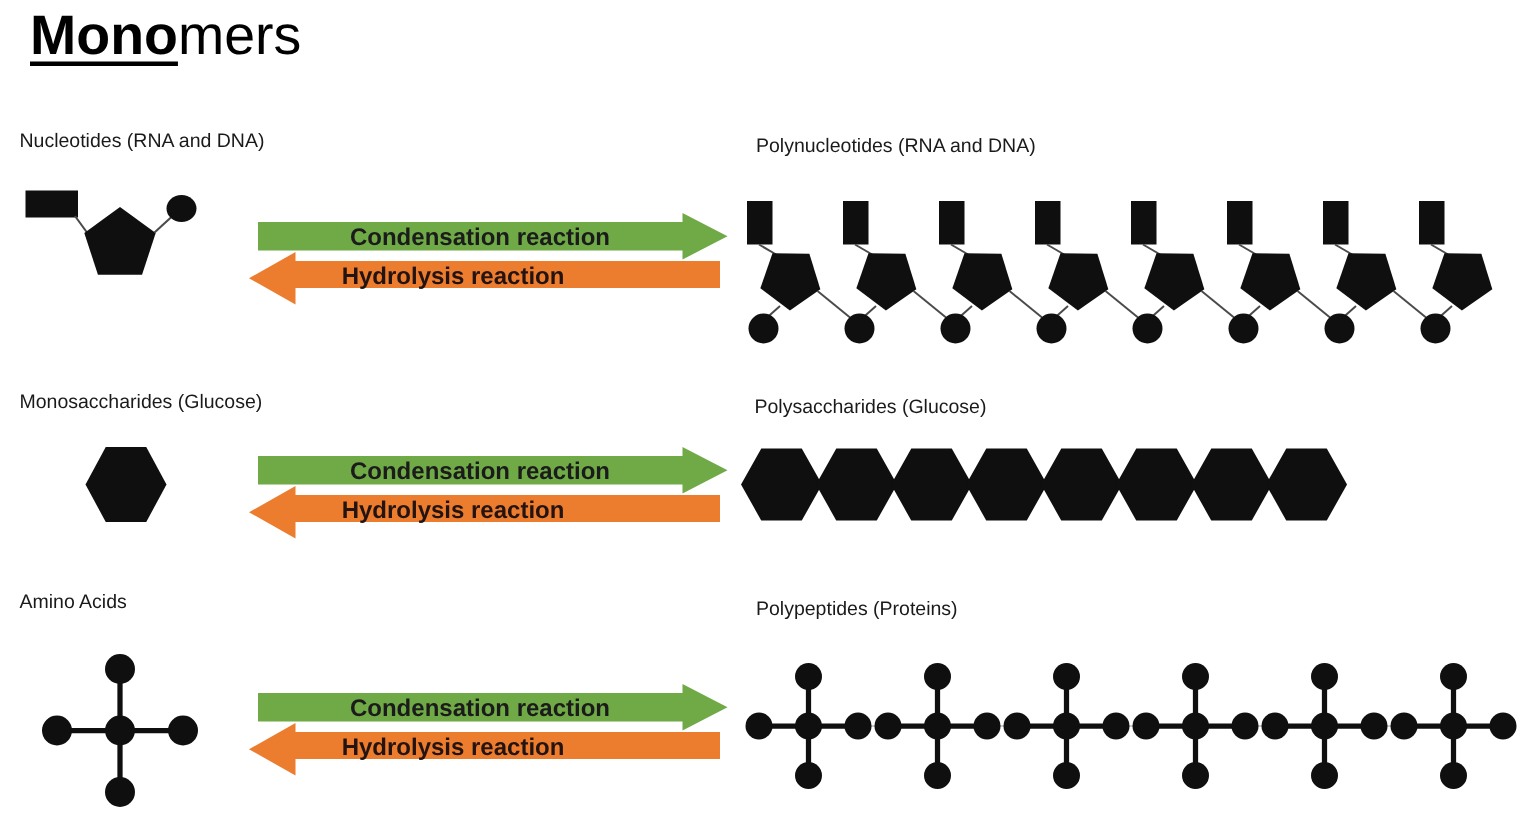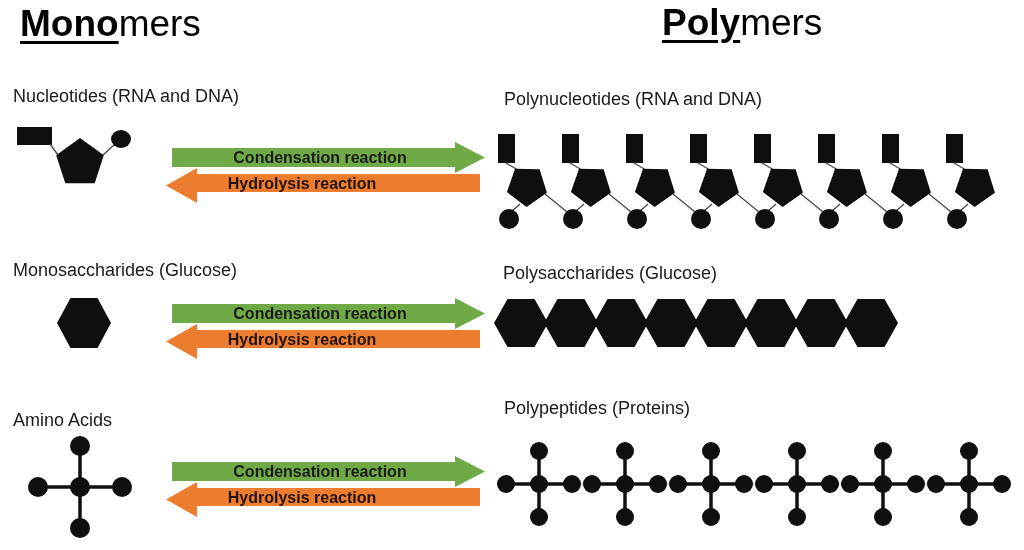--- a/index.html
+++ b/index.html
@@ -3,37 +3,36 @@
 <meta charset="utf-8">
 <style>
   html,body{margin:0;padding:0;background:#fff;}
   #canvas{
     position:relative;width:1024px;height:550px;background:#ffffff;overflow:hidden;
     font-family:"Liberation Sans", sans-serif;color:#111;
   }
   .hdr{position:absolute;font-size:37px;line-height:1.1;color:#000;white-space:nowrap;}
   .hdr-bold{font-weight:700;text-decoration:underline;text-decoration-thickness:3px;text-underline-offset:5px;}
   .hdr-rest{font-weight:400;}
-  .row-label{position:absolute;font-size:18px;color:#1a1a1a;white-space:nowrap;}
+  .row-label{position:absolute;font-size:13px;color:#1a1a1a;white-space:nowrap;}
   .gfx{position:absolute;}
   svg text{font-family:"Liberation Sans", sans-serif;font-weight:700;font-size:16px;}
 </style>
 </head>
 <body>
 
 <div id="canvas">
 
   <div class="hdr" style="left:20px;top:4px;"><span class="hdr-bold">Mono</span><span class="hdr-rest">mers</span></div>
-  <div class="hdr" style="left:662px;top:3px;"><span class="hdr-bold">Poly</span><span class="hdr-rest">mers</span></div>
 
   <div class="row-label" style="left:13px;top:86px;">Nucleotides (RNA and DNA)</div>
   <div class="row-label" style="left:13px;top:260px;">Monosaccharides (Glucose)</div>
   <div class="row-label" style="left:504px;top:89px;">Polynucleotides (RNA and DNA)</div>
   <div class="row-label" style="left:503px;top:263px;">Polysaccharides (Glucose)</div>
-  <div class="row-label" style="left:13px;top:410px;">Amino Acids</div>
+  <div class="row-label" style="left:13px;top:393px;">Amino Acids</div>
   <div class="row-label" style="left:504px;top:398px;">Polypeptides (Proteins)</div>
 
   <svg class="gfx" id="mono-nucleotide" style="left:0;top:118px;" width="140" height="112">
       <rect x="17" y="9" width="35" height="18" fill="#0f0f0f"></rect>
       <line x1="50" y1="26" x2="58" y2="37" stroke="#4a4a4a" stroke-width="1.4"></line>
       <polygon points="80.0,20.0 103.8,37.3 94.7,65.2 65.3,65.2 56.2,37.3" fill="#0f0f0f"></polygon>
       <line x1="103" y1="37" x2="115" y2="26" stroke="#4a4a4a" stroke-width="1.4"></line>
       <ellipse cx="121" cy="21" rx="10" ry="9" fill="#0f0f0f"></ellipse>
     </svg>
   <svg class="gfx" id="poly-nucleotide" style="left:490px;top:128px;" width="534" height="106">

